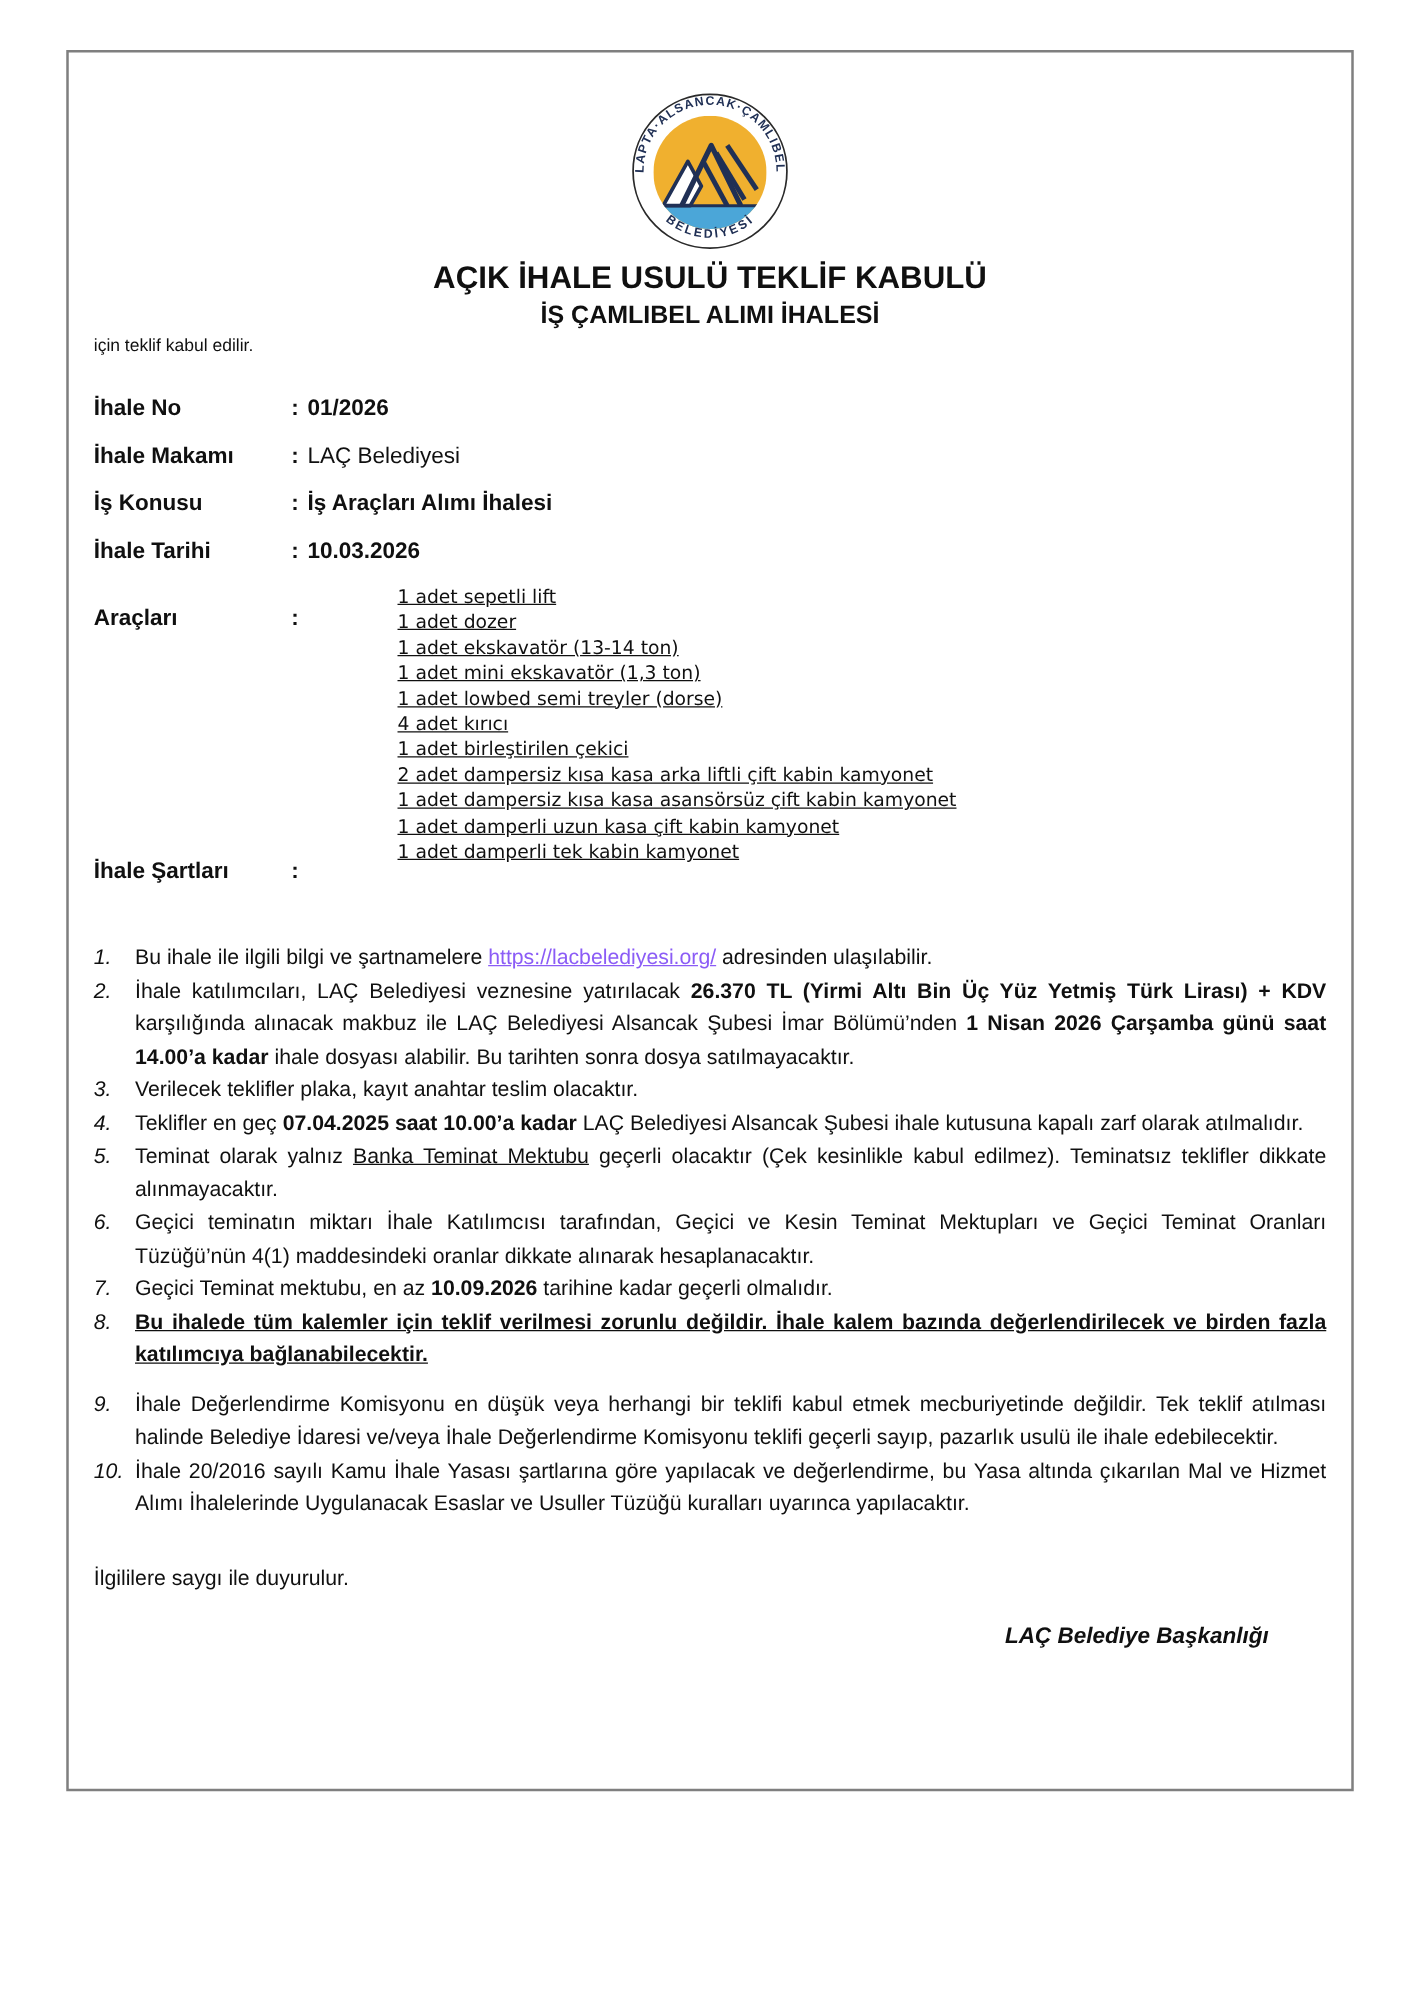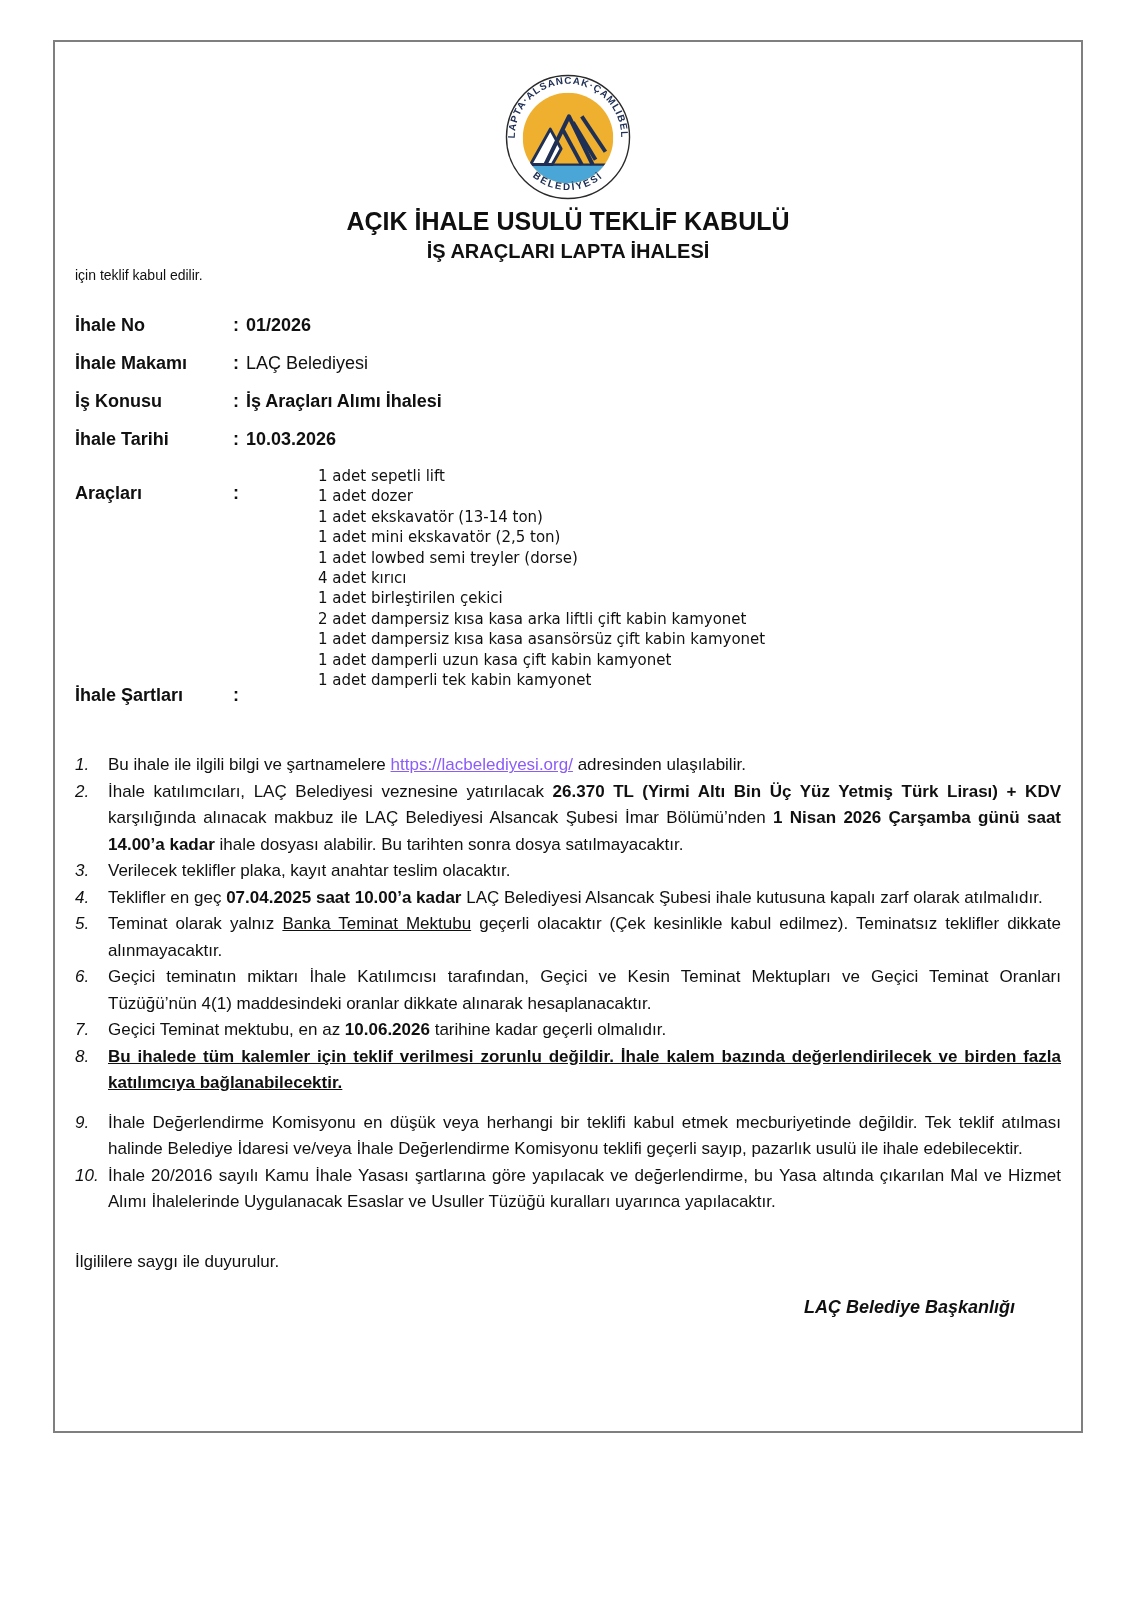--- a/index.html
+++ b/index.html
@@ -29,21 +29,21 @@
   .mcolon{font-weight:bold;}
   .mval{margin-left:7px;}
   .mval.b{font-weight:bold;}
   
   .acik{position:relative;margin-top:4px;}
   .alabelrow{position:absolute;left:0;top:17px;font-size:18px;font-weight:bold;}
   .alabelrow .mcolon{position:absolute;left:158px;top:0;}
   .slabelrow{position:absolute;left:0;bottom:-16px;font-size:18px;font-weight:bold;}
   .slabelrow .mcolon{position:absolute;left:158px;top:0;}
   .alist{margin-left:243px;font-family:"DejaVu Sans",sans-serif;font-size:15px;}
-  .aitem{line-height:20.4px;white-space:nowrap;}
+  .aitem{line-height:20.4px;white-space:nowrap;text-decoration:underline;}
   
   .sartlar{margin-top:62px;font-size:17px;}
   .sart{position:relative;padding-left:33px;line-height:26.5px;}
   .sart.gap{margin-top:13px;}
   .num{position:absolute;left:0;top:0;font-style:italic;}
   .stext{display:block;text-align:justify;}
   .stext .b{font-weight:bold;}
   .stext .u{text-decoration:underline;}
   .stext .bu{font-weight:bold;text-decoration:underline;}
   .stext a.link{color:#8b5cf6;}
@@ -77,21 +77,21 @@
         <textPath href="#arcTop" startOffset="50%" text-anchor="middle">LAPTA·ALSANCAK·ÇAMLIBEL</textPath>
       </text>
       <path id="arcBot" d="M 11,65 a 54,54 0 0 0 108,0" fill="none"></path>
       <text font-size="10" font-weight="bold" fill="#203055" letter-spacing="2" font-family="Liberation Sans, sans-serif">
         <textPath href="#arcBot" startOffset="50%" text-anchor="middle">BELEDİYESİ</textPath>
       </text>
     </svg>
   </div>
 
   <div class="t2">AÇIK İHALE USULÜ TEKLİF KABULÜ</div>
-  <div class="t3">İŞ ARAÇLARI LAPTA İHALESİ</div>
+  <div class="t3">İŞ ÇAMLIBEL ALIMI İHALESİ</div>
   <div class="t4">için teklif kabul edilir.</div>
 
   <div class="meta">
     <div class="mrow">
       <span class="mlabel">İhale No</span><span class="mcolon">:</span><span class="mval b">01/2026</span>
     </div>
     <div class="mrow">
       <span class="mlabel">İhale Makamı</span><span class="mcolon">:</span><span class="mval">LAÇ Belediyesi</span>
     </div>
     <div class="mrow">
@@ -104,21 +104,21 @@
 
   <div class="acik">
     <div class="alabelrow">
       <span>Araçları</span>
       <span class="mcolon">:</span>
     </div>
     <div class="alist">
         <div class="aitem">1 adet sepetli lift</div>
         <div class="aitem">1 adet dozer</div>
         <div class="aitem">1 adet ekskavatör (13-14 ton)</div>
-        <div class="aitem">1 adet mini ekskavatör (2,5 ton)</div>
+        <div class="aitem">1 adet mini ekskavatör (1,3 ton)</div>
         <div class="aitem">1 adet lowbed semi treyler (dorse)</div>
         <div class="aitem">4 adet kırıcı</div>
         <div class="aitem">1 adet birleştirilen çekici</div>
         <div class="aitem">2 adet dampersiz kısa kasa arka liftli çift kabin kamyonet</div>
         <div class="aitem">1 adet dampersiz kısa kasa asansörsüz çift kabin kamyonet</div>
         <div class="aitem">1 adet damperli uzun kasa çift kabin kamyonet</div>
         <div class="aitem">1 adet damperli tek kabin kamyonet</div>
       </div>
     <div class="slabelrow">
       <span>İhale Şartları</span>
@@ -146,21 +146,21 @@
       <div class="sart">
         <span class="num">5.</span>
         <span class="stext"><span class="">Teminat olarak yalnız </span><span class="u">Banka Teminat Mektubu</span><span class=""> geçerli olacaktır (Çek kesinlikle kabul edilmez). Teminatsız teklifler dikkate alınmayacaktır.</span></span>
       </div>
       <div class="sart">
         <span class="num">6.</span>
         <span class="stext"><span class="">Geçici teminatın miktarı İhale Katılımcısı tarafından, Geçici ve Kesin Teminat Mektupları ve Geçici Teminat Oranları Tüzüğü’nün 4(1) maddesindeki oranlar dikkate alınarak hesaplanacaktır.</span></span>
       </div>
       <div class="sart">
         <span class="num">7.</span>
-        <span class="stext"><span class="">Geçici Teminat mektubu, en az </span><span class="b">10.06.2026</span><span class=""> tarihine kadar geçerli olmalıdır.</span></span>
+        <span class="stext"><span class="">Geçici Teminat mektubu, en az </span><span class="b">10.09.2026</span><span class=""> tarihine kadar geçerli olmalıdır.</span></span>
       </div>
       <div class="sart">
         <span class="num">8.</span>
         <span class="stext"><span class="bu">Bu ihalede tüm kalemler için teklif verilmesi zorunlu değildir. İhale kalem bazında değerlendirilecek ve birden fazla katılımcıya bağlanabilecektir.</span></span>
       </div>
       <div class="sart gap">
         <span class="num">9.</span>
         <span class="stext"><span class="">İhale Değerlendirme Komisyonu en düşük veya herhangi bir teklifi kabul etmek mecburiyetinde değildir. Tek teklif atılması halinde Belediye İdaresi ve/veya İhale Değerlendirme Komisyonu teklifi geçerli sayıp, pazarlık usulü ile ihale edebilecektir.</span></span>
       </div>
       <div class="sart">

